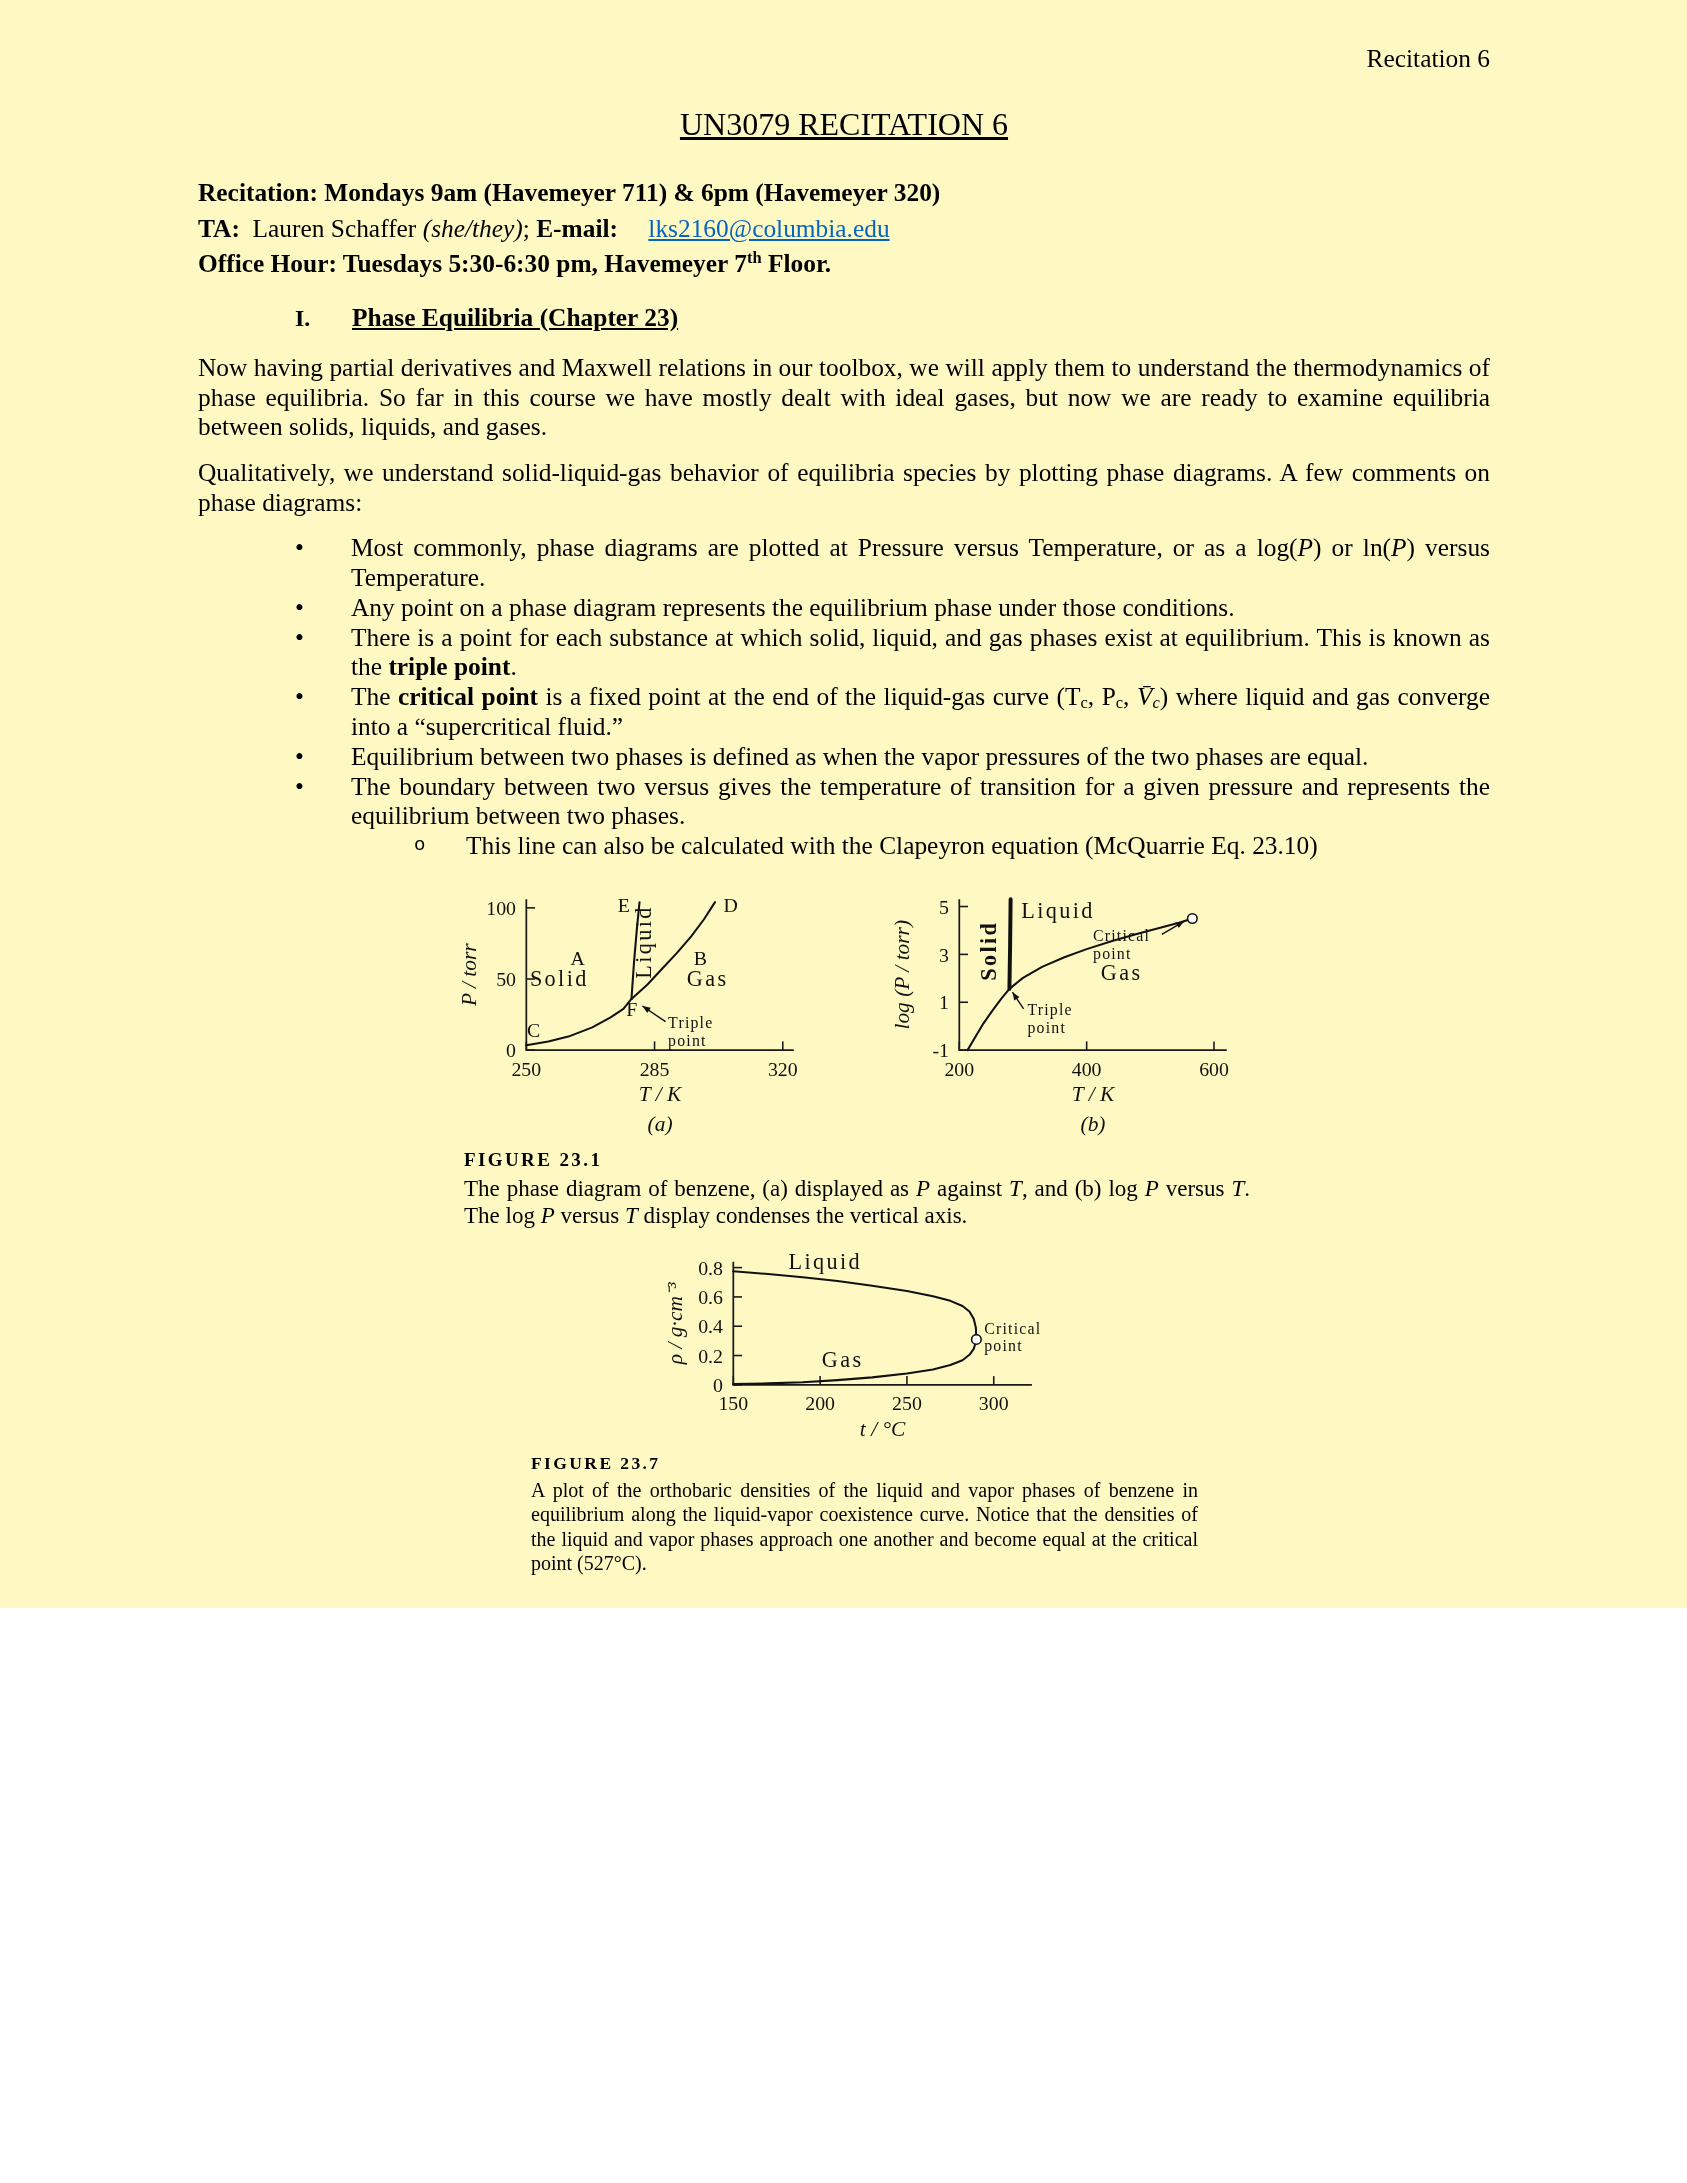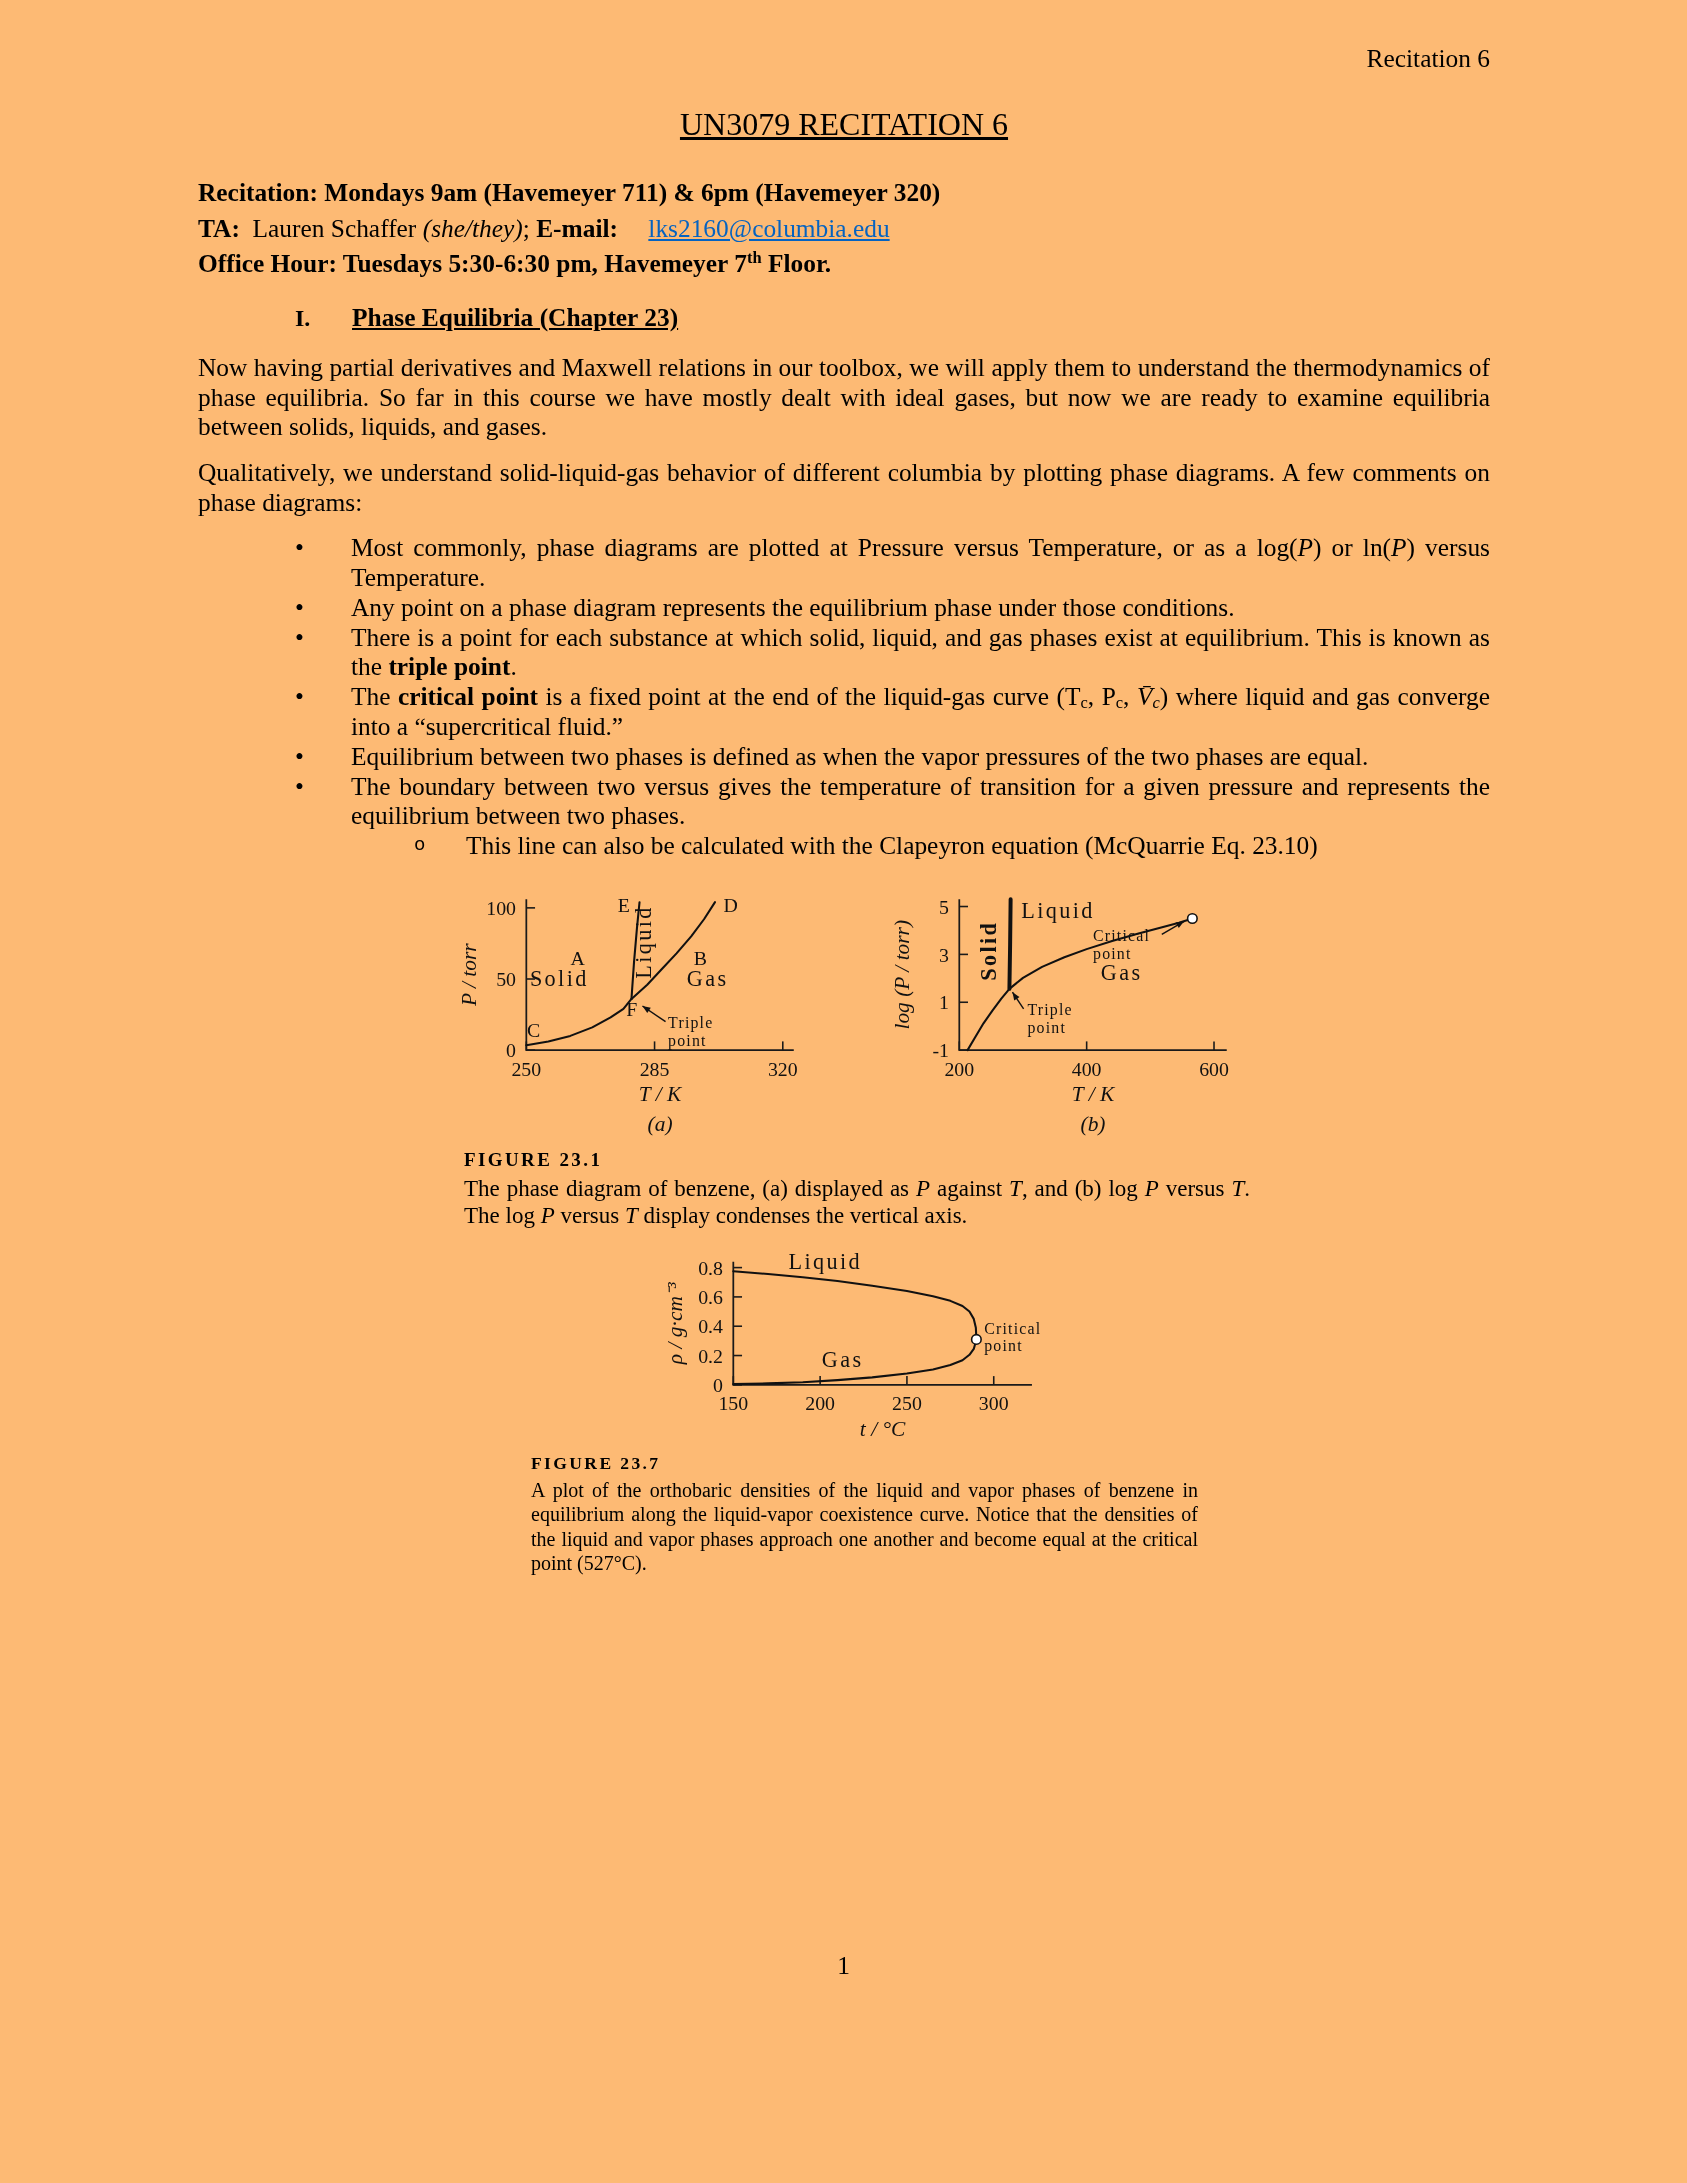--- a/index.html
+++ b/index.html
@@ -1,20 +1,20 @@
 <!DOCTYPE html>
 <html style="font-size:12.7px"><head>
 <meta charset="utf-8">
 <style>
   * { margin:0; padding:0; box-sizing:border-box; }
   html,body { background:#ffffff; }
   .page {
     position:relative;
-    width:1687px; height:2183px;
-    background:#fdba74;
+    width:1687px; height:1608px;
+    background:#fef9c3;
     color:#000;
     font-family:"Liberation Serif", serif;
     font-size:25.4px;
     line-height:1.17;
     overflow:hidden;
     text-decoration:underline;
   }
   .content { position:absolute; left:198px; width:1292px; top:44px; }
   .header-line { text-align:right; margin-bottom:32px; }
   .doc-title { text-align:center; font-weight:normal; font-size:32px; margin-bottom:32px; }
@@ -70,21 +70,21 @@
       <span class="info-line"><span class="rt-b">Recitation: Mondays 9am (Havemeyer 711) &amp; 6pm (Havemeyer 320)</span></span>
       <span class="info-line"><span class="rt-b">TA:</span><span>&nbsp; Lauren Schaffer </span><span class="rt-i">(she/they)</span><span>; </span><span class="rt-b">E-mail: </span><a class="rt-link">lks2160@columbia.edu</a></span>
       <span class="info-line"><span class="rt-b">Office Hour: Tuesdays 5:30-6:30 pm, Havemeyer 7</span><span class="rt-b rt-sup">th</span><span class="rt-b"> Floor.</span></span>
     </div>
 
     <div class="section-heading">
       <span class="numeral">I.</span><span class="u">Phase Equilibria (Chapter 23)</span>
     </div>
 
     <p class="para">Now having partial derivatives and Maxwell relations in our toolbox, we will apply them to understand the thermodynamics of phase equilibria. So far in this course we have mostly dealt with ideal gases, but now we are ready to examine equilibria between solids, liquids, and gases.</p>
-    <p class="para">Qualitatively, we understand solid-liquid-gas behavior of different columbia by plotting phase diagrams. A few comments on phase diagrams:</p>
+    <p class="para">Qualitatively, we understand solid-liquid-gas behavior of equilibria species by plotting phase diagrams. A few comments on phase diagrams:</p>
 
     <div class="bullets">
       <div class="bullet">
         <span class="bmark">•</span>
         <div class="btext"><span>Most commonly, phase diagrams are plotted at Pressure versus Temperature, or as a log(</span><span class="rt-i">P</span><span>) or ln(</span><span class="rt-i">P</span><span>) versus Temperature.</span></div>
       </div>
       <div class="bullet">
         <span class="bmark">•</span>
         <div class="btext"><span>Any point on a phase diagram represents the equilibrium phase under those conditions.</span></div>
       </div>

